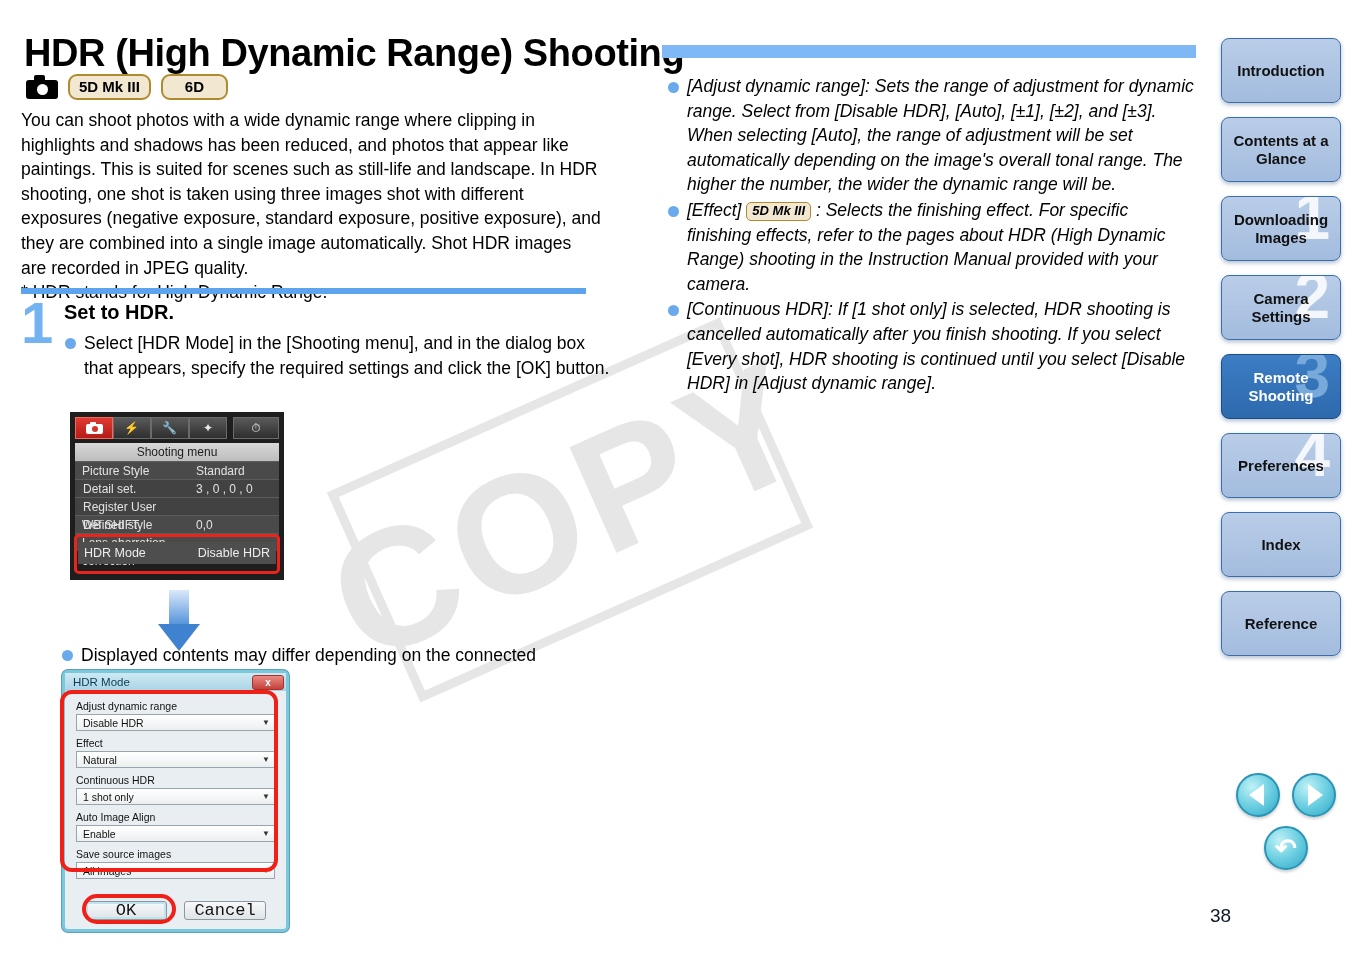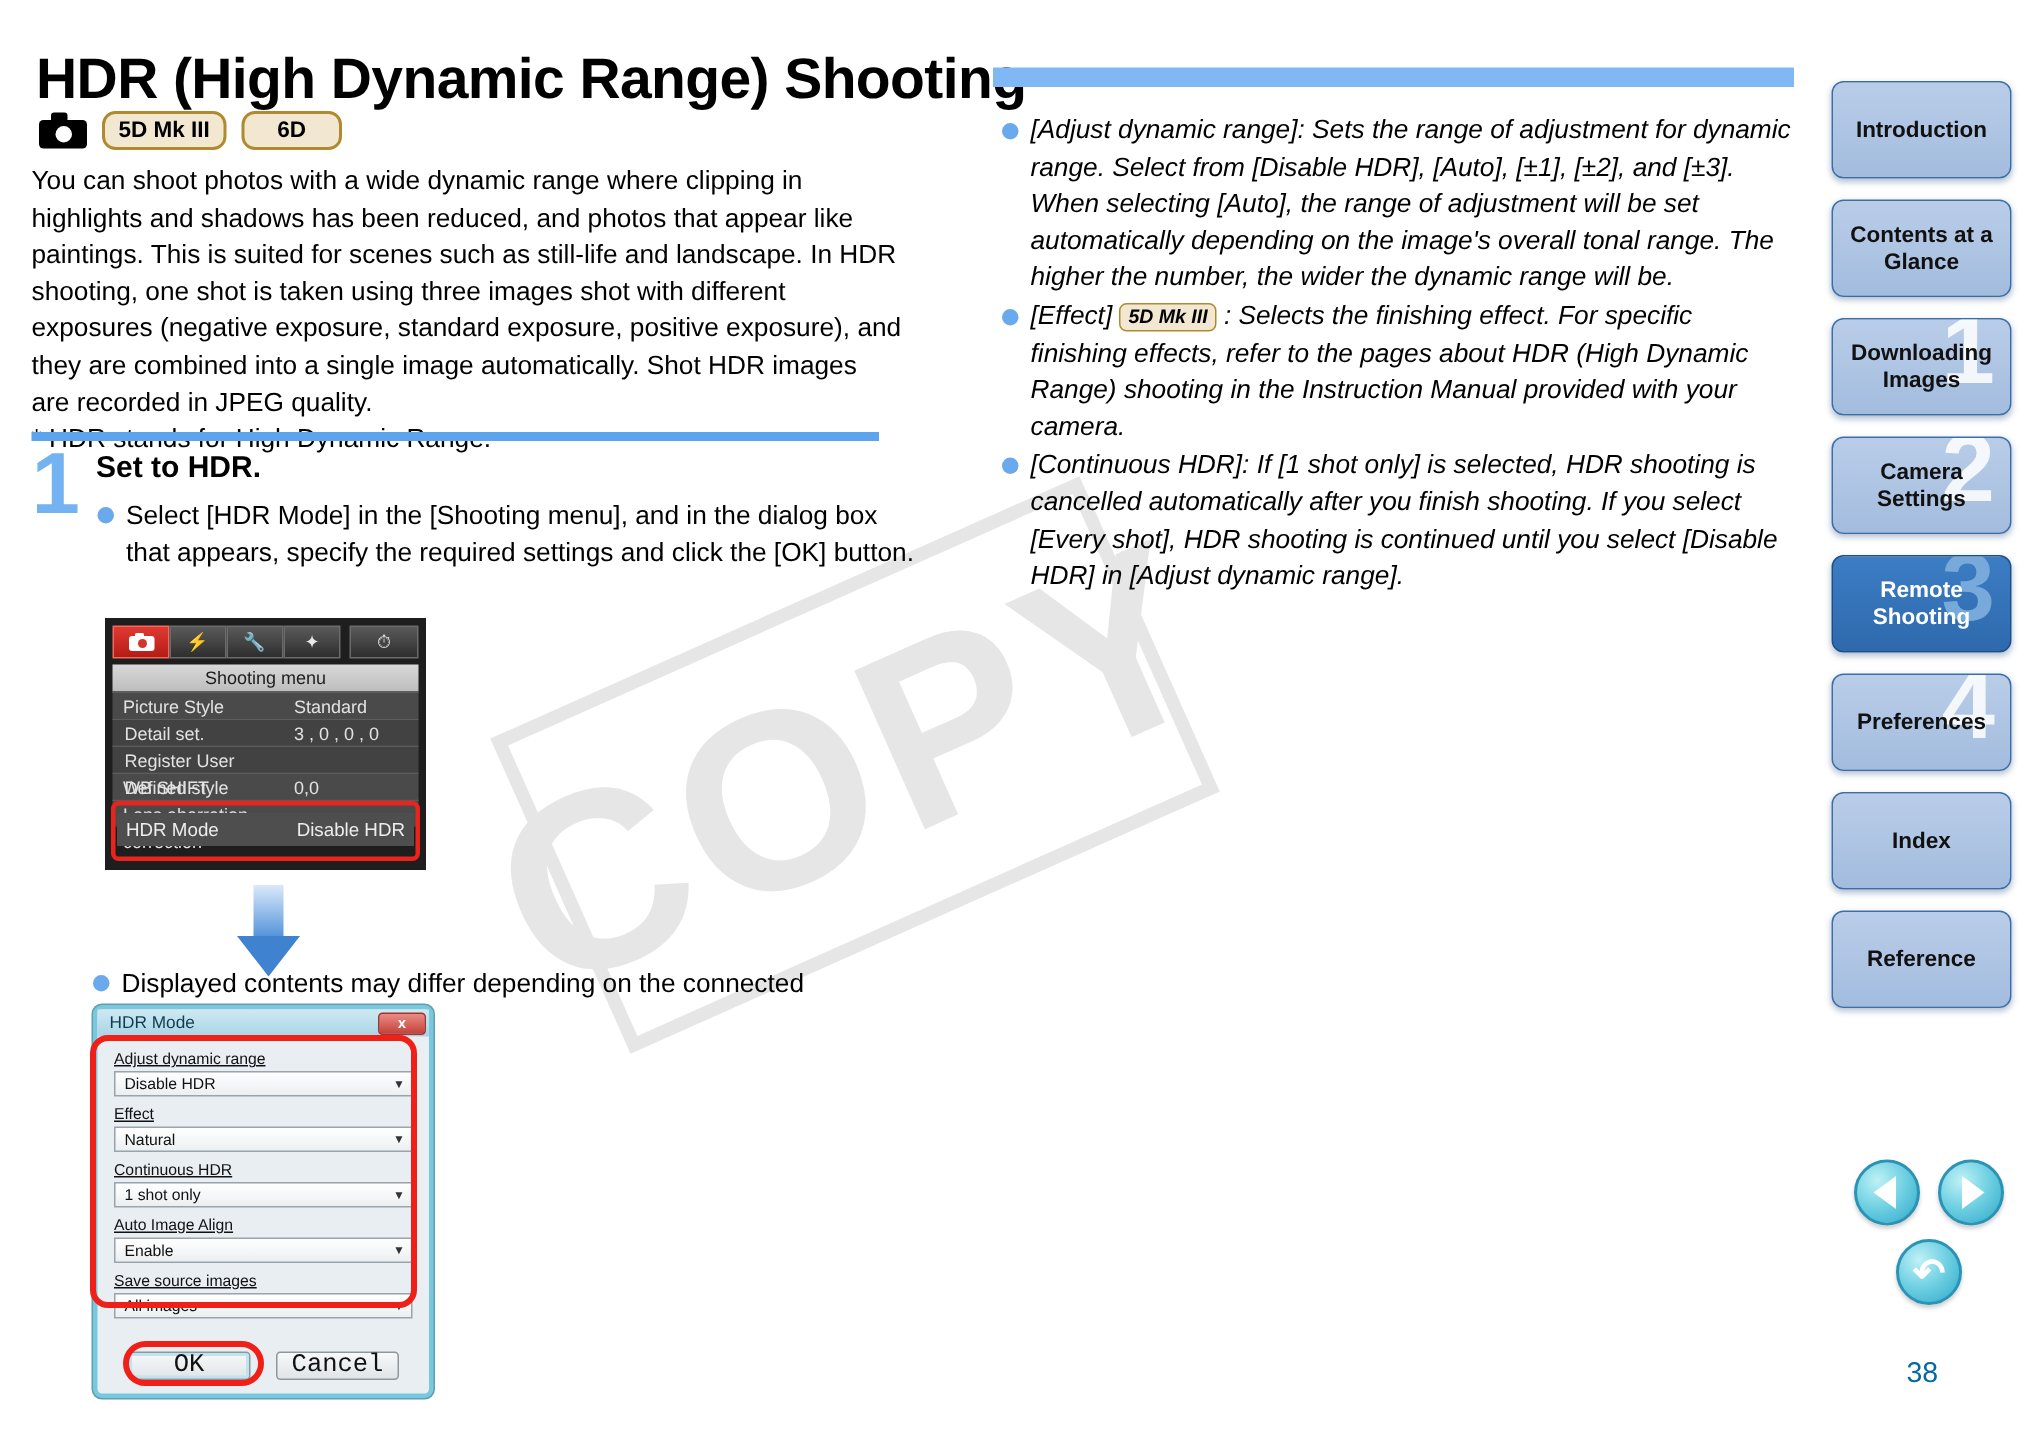--- a/index.html
+++ b/index.html
@@ -209,21 +209,21 @@
   #dlg-close{
     width:32px; height:15px;
     background:linear-gradient(#e98c85,#c4413a);
     border:1px solid #a7302a;
     border-radius:3px;
     color:#fff; font-size:10px; font-weight:bold;
     display:flex;align-items:center;justify-content:center;
   }
   #dlg-body{ padding:9px 11px 0 11px; position:relative; }
   .fgroup{ margin-bottom:6px; }
-  .flabel{ font-size:10.5px; color:#111; margin-bottom:2px;text-decoration:underline; }
+  .flabel{ font-size:10.5px; color:#111; margin-bottom:2px; }
   .fselect{
     height:17px;
     background:linear-gradient(#ffffff,#eceff1);
     border:1px solid #9aa4ab;
     display:flex; align-items:center; justify-content:space-between;
     padding:0 4px 0 6px;
     font-size:10.5px; color:#111;
   }
   .caret{ font-size:8px; color:#333; }
   #dlg-hl{
@@ -252,21 +252,21 @@
     pointer-events:none; z-index:6;
   }
 
   
   #right-col{ position:absolute; left:668px; top:74px; width:528px; }
   .rb{ display:flex; align-items:flex-start; gap:8px; margin-bottom:1px; }
   .rb .bdot{ margin-top:8px; }
   .rb .btext{ font-size:17.5px; line-height:24.6px;font-style:italic; }
 
   
-  #sidebar{ position:absolute; left:1221px; top:54px; width:120px; }
+  #sidebar{ position:absolute; left:1221px; top:38px; width:120px; }
   .navbtn{
     position:relative;
     width:120px; height:65px;
     margin-bottom:14px;
     border:1px solid #3b6ea8;
     border-radius:8px;
     background:linear-gradient(#b9cde8,#a3bcde);
     box-shadow:0 2px 4px rgba(80,110,150,0.45);
     display:flex; align-items:center; justify-content:center;
     overflow:hidden;
@@ -297,22 +297,22 @@
     display:flex;align-items:center;justify-content:center;
     box-shadow:0 2px 3px rgba(0,0,0,0.2);
   }
   #circ-row{ display:flex; gap:12px; }
   #circ-back{ margin:9px auto 0 auto; }
   .tri-l{ width:0;height:0;border-top:11px solid transparent;border-bottom:11px solid transparent;border-right:15px solid #ffffff; margin-right:3px;}
   .tri-r{ width:0;height:0;border-top:11px solid transparent;border-bottom:11px solid transparent;border-left:15px solid #ffffff; margin-left:3px;}
   .ret{ color:#ffffff; font-size:26px; line-height:26px; font-weight:bold; }
 
   #pagenum{
-    position:absolute; left:1271px; top:905px;
-    font-size:19px; color:#0369a1;
+    position:absolute; left:1210px; top:905px;
+    font-size:19px; color:#0f172a;
   }
 </style>
 </head>
 <body>
 
 <div id="watermark">
   <div class="wm-box">
     <div class="wm-text">COPY</div>
   </div>
 </div>

